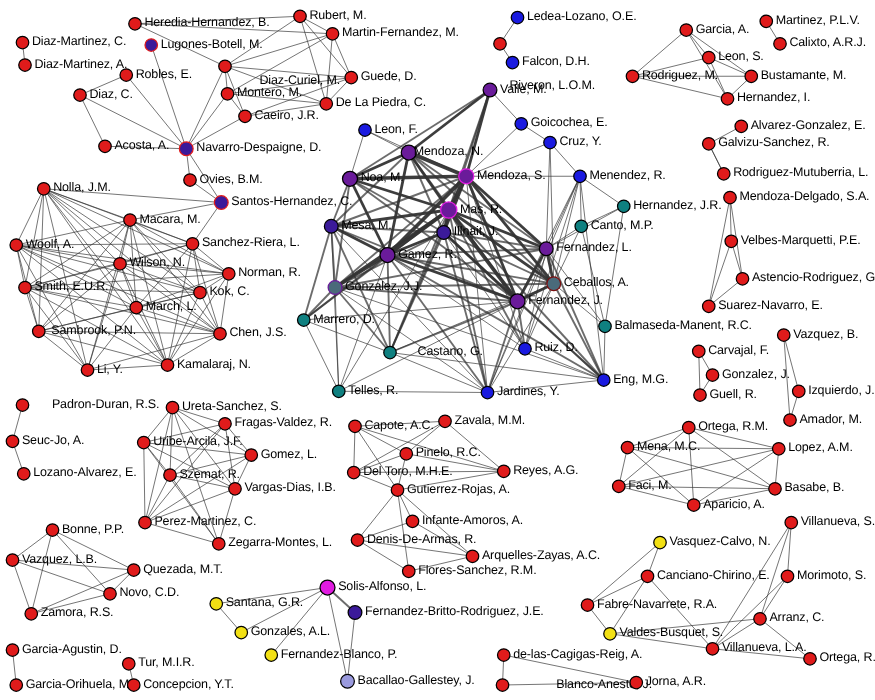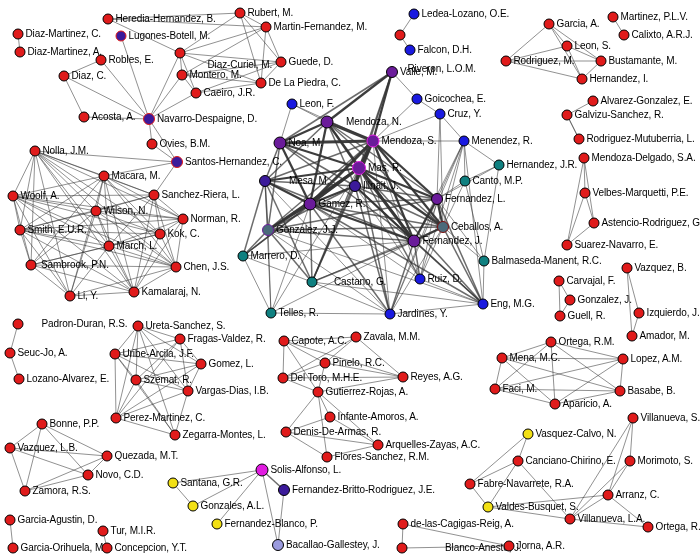--- a/index.html
+++ b/index.html
@@ -480,41 +480,41 @@
       <div class="node-label" style="left: 608.5px; top: 61px;">Bustamante, M.</div>
       <div class="node" title="Hernandez, I." style="width: 11px; height: 11px; left: 582px; top: 79px; background: rgb(224, 27, 27); border: 1px solid rgb(0, 0, 0);"></div>
       <div class="node-label" style="left: 589.5px; top: 79px;">Hernandez, I.</div>
       <div class="node" title="Valle, M." style="width: 12px; height: 12px; left: 392px; top: 72px; background: rgb(106, 27, 154); border: 1px solid rgb(0, 0, 0);"></div>
       <div class="node-label" style="left: 400px; top: 72px;">Valle, M.</div>
       <div class="node" title="Goicochea, E." style="width: 11px; height: 11px; left: 417px; top: 99px; background: rgb(26, 26, 224); border: 1px solid rgb(0, 0, 0);"></div>
       <div class="node-label" style="left: 424.5px; top: 99px;">Goicochea, E.</div>
       <div class="node" title="Leon, F." style="width: 11px; height: 11px; left: 292px; top: 104px; background: rgb(26, 26, 224); border: 1px solid rgb(0, 0, 0);"></div>
       <div class="node-label" style="left: 299.5px; top: 104px;">Leon, F.</div>
       <div class="node" title="Mendoza, N." style="width: 13px; height: 13px; left: 327px; top: 122px; background: rgb(106, 27, 154); border: 1px solid rgb(0, 0, 0);"></div>
-      <div class="node-label" style="left: 346px; top: 122px;">Mendoza, N.</div>
+      <div class="node-label" style="left: 331px; top: 122px;">Mendoza, N.</div>
       <div class="node" title="Noa, M." style="width: 13px; height: 13px; left: 280px; top: 143px; background: rgb(106, 27, 154); border: 1px solid rgb(0, 0, 0);"></div>
       <div class="node-label" style="left: 288.5px; top: 143px;">Noa, M.</div>
       <div class="node" title="Mendoza, S." style="width: 13px; height: 13px; left: 373px; top: 141px; background: rgb(106, 27, 154); border: 1.8px solid rgb(224, 27, 224);"></div>
       <div class="node-label" style="left: 381.5px; top: 141px;">Mendoza, S.</div>
       <div class="node" title="Cruz, Y." style="width: 11px; height: 11px; left: 440px; top: 114px; background: rgb(26, 26, 224); border: 1px solid rgb(0, 0, 0);"></div>
       <div class="node-label" style="left: 447.5px; top: 114px;">Cruz, Y.</div>
       <div class="node" title="Menendez, R." style="width: 11px; height: 11px; left: 464px; top: 141px; background: rgb(26, 26, 224); border: 1px solid rgb(0, 0, 0);"></div>
       <div class="node-label" style="left: 471.5px; top: 141px;">Menendez, R.</div>
       <div class="node" title="Alvarez-Gonzalez, E." style="width: 11px; height: 11px; left: 593px; top: 101px; background: rgb(224, 27, 27); border: 1px solid rgb(0, 0, 0);"></div>
       <div class="node-label" style="left: 600.5px; top: 101px;">Alvarez-Gonzalez, E.</div>
       <div class="node" title="Galvizu-Sanchez, R." style="width: 11px; height: 11px; left: 567px; top: 115px; background: rgb(224, 27, 27); border: 1px solid rgb(0, 0, 0);"></div>
       <div class="node-label" style="left: 574.5px; top: 115px;">Galvizu-Sanchez, R.</div>
       <div class="node" title="Rodriguez-Mutuberria, L." style="width: 11px; height: 11px; left: 579px; top: 139px; background: rgb(224, 27, 27); border: 1px solid rgb(0, 0, 0);"></div>
       <div class="node-label" style="left: 586.5px; top: 139px;">Rodriguez-Mutuberria, L.</div>
       <div class="node" title="Mendoza-Delgado, S.A." style="width: 11px; height: 11px; left: 584px; top: 158px; background: rgb(224, 27, 27); border: 1px solid rgb(0, 0, 0);"></div>
       <div class="node-label" style="left: 591.5px; top: 158px;">Mendoza-Delgado, S.A.</div>
       <div class="node" title="Mas, R." style="width: 14px; height: 14px; left: 359px; top: 168px; background: rgb(106, 27, 154); border: 1.8px solid rgb(224, 27, 224);"></div>
       <div class="node-label" style="left: 368px; top: 168px;">Mas, R.</div>
       <div class="node" title="Mesa, M." style="width: 12px; height: 12px; left: 265px; top: 181px; background: rgb(59, 26, 154); border: 1px solid rgb(0, 0, 0);"></div>
-      <div class="node-label" style="left: 273px; top: 181px; margin-left: 16px;">Mesa, M.</div>
+      <div class="node-label" style="left: 273px; top: 181px;">Mesa, M.</div>
       <div class="node" title="Illnait, J." style="width: 12px; height: 12px; left: 355px; top: 186px; background: rgb(59, 26, 154); border: 1px solid rgb(0, 0, 0);"></div>
       <div class="node-label" style="left: 363px; top: 186px;">Illnait, J.</div>
       <div class="node" title="Hernandez, J.R." style="width: 11px; height: 11px; left: 499px; top: 165px; background: rgb(15, 128, 128); border: 1px solid rgb(0, 0, 0);"></div>
       <div class="node-label" style="left: 506.5px; top: 165px;">Hernandez, J.R.</div>
       <div class="node" title="Canto, M.P." style="width: 11px; height: 11px; left: 465px; top: 181px; background: rgb(15, 128, 128); border: 1px solid rgb(0, 0, 0);"></div>
       <div class="node-label" style="left: 472.5px; top: 181px;">Canto, M.P.</div>
       <div class="node" title="Fernandez, L." style="width: 12px; height: 12px; left: 437px; top: 199px; background: rgb(106, 27, 154); border: 1px solid rgb(0, 0, 0);"></div>
       <div class="node-label" style="left: 445px; top: 199px;">Fernandez, L.</div>
       <div class="node" title="Velbes-Marquetti, P.E." style="width: 11px; height: 11px; left: 585px; top: 193px; background: rgb(224, 27, 27); border: 1px solid rgb(0, 0, 0);"></div>
       <div class="node-label" style="left: 592.5px; top: 193px;">Velbes-Marquetti, P.E.</div>

